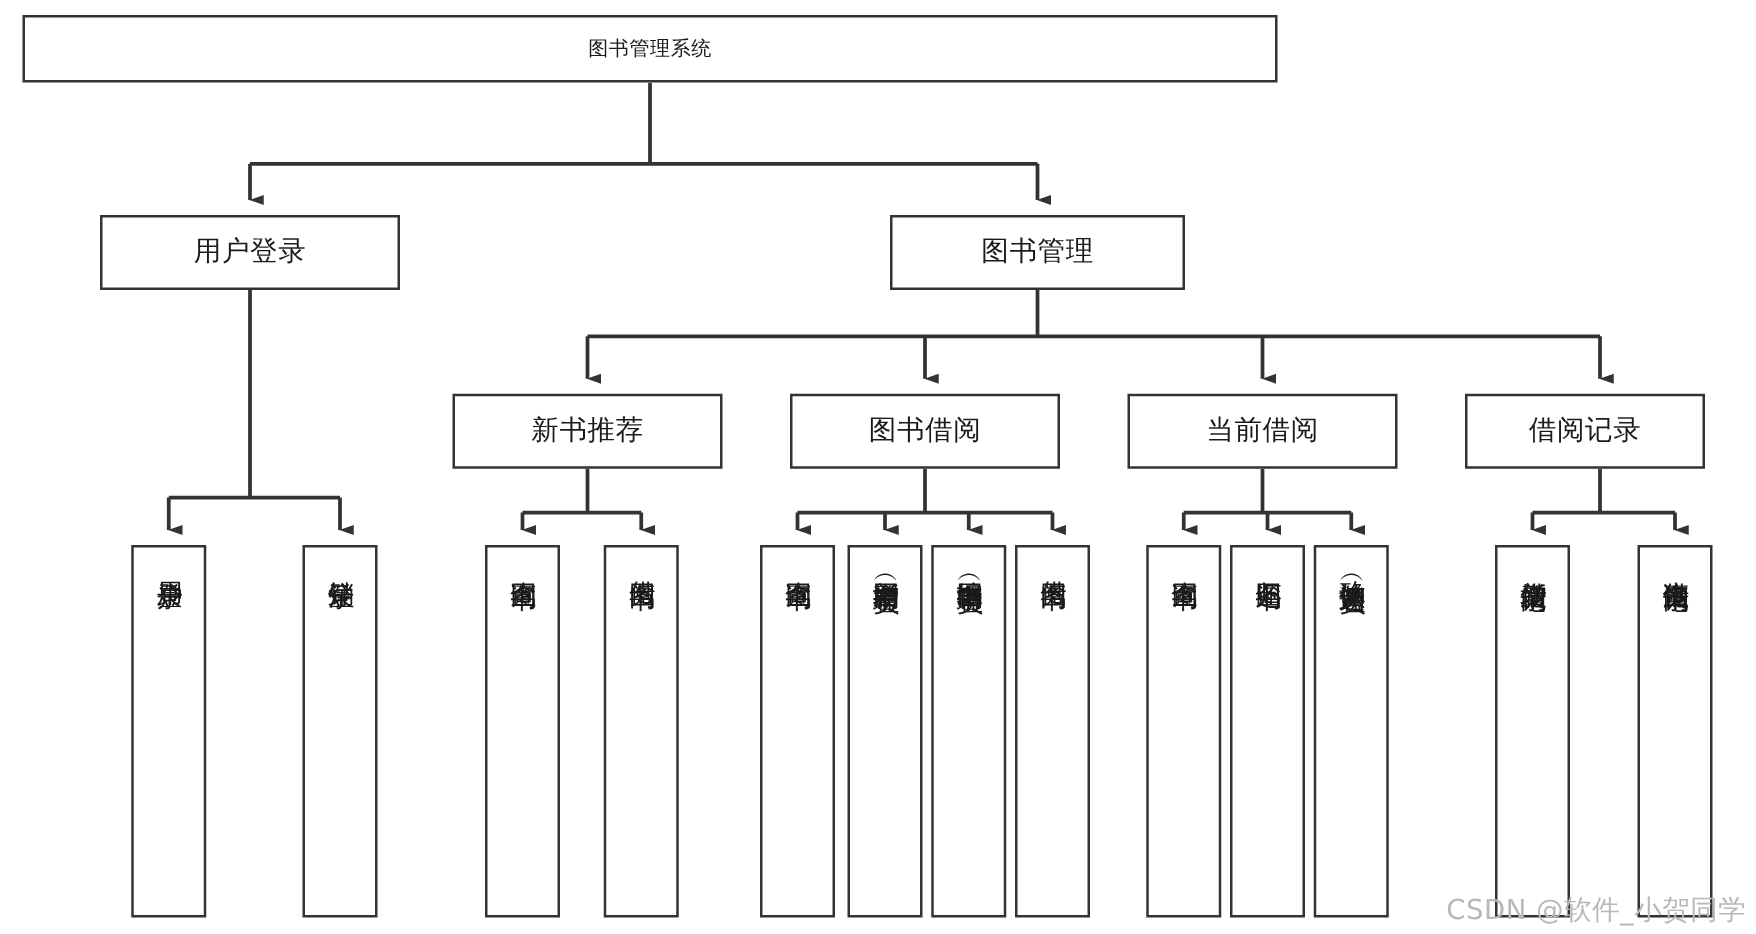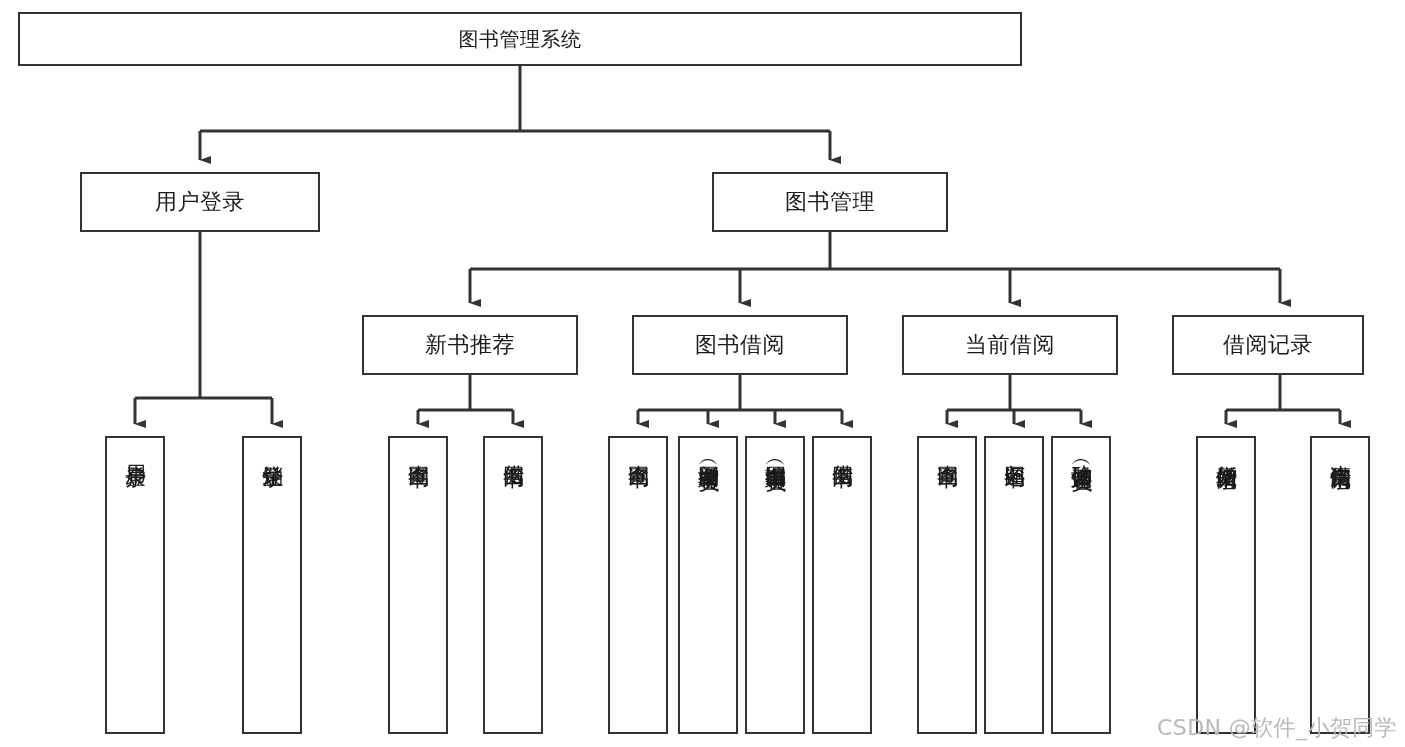--- a/index.html
+++ b/index.html
@@ -36,21 +36,21 @@
     justify-content: center;
     color: #1a1a1a;
   }
   .node-label-h {
     font-size: 22px;
     line-height: 1.1;
     letter-spacing: 0.5px;
     white-space: nowrap;
     text-align: center;
   }
-  .node-root .node-label-h { font-size: 20px; }
+  .node-root .node-label-h { font-size: 16px; }
   .node-leaf {
     align-items: flex-start;
     justify-content: center;
     padding-top: 10px;
   }
   .node-label-v {
     font-size: 21px;
     line-height: 1.13;
     text-align: center;
     writing-mode: vertical-rl;

